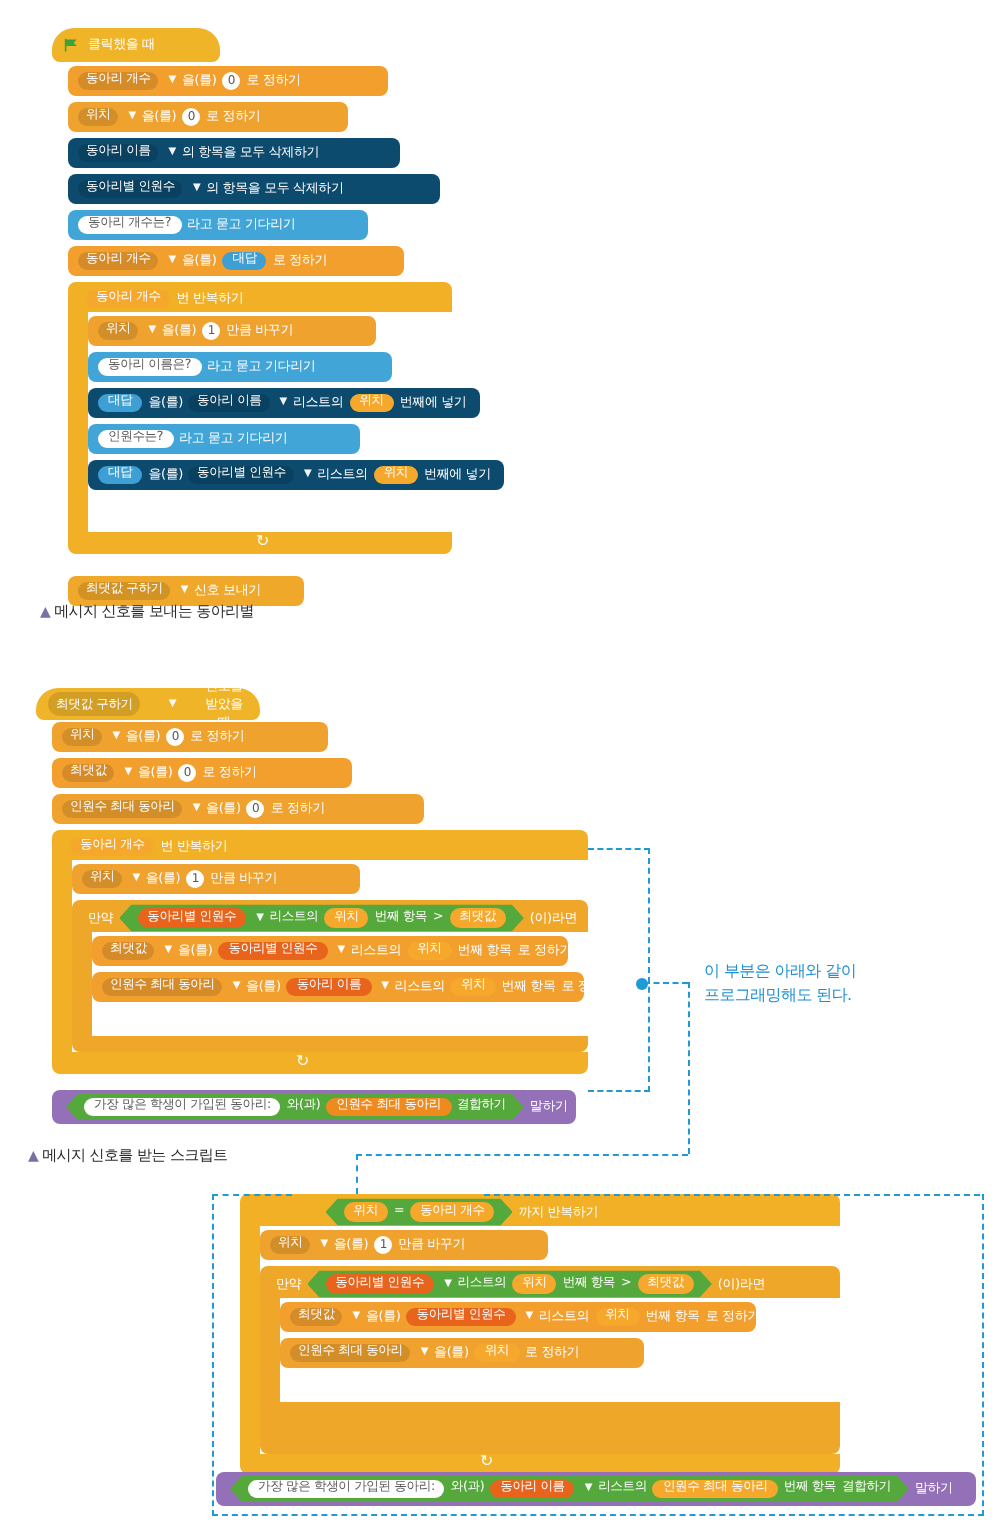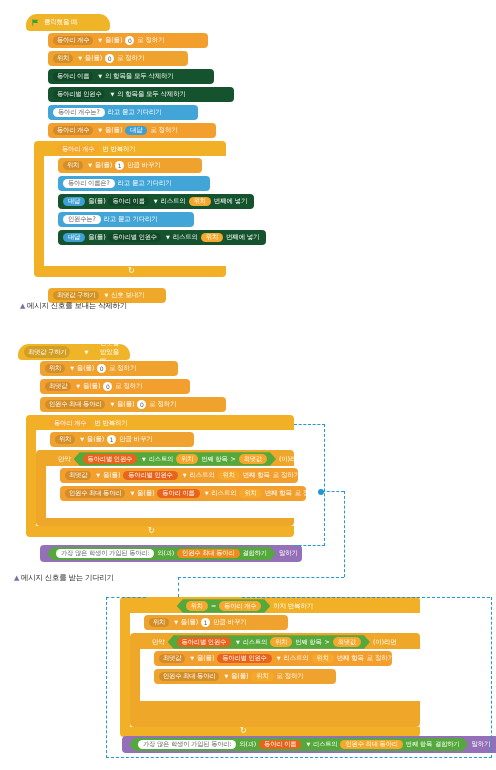--- a/index.html
+++ b/index.html
@@ -5,24 +5,24 @@
   html,body{margin:0;padding:0;background:#ffffff;}
   body{width:496px;height:770px;position:relative;overflow:hidden;
        font-family:"DejaVu Sans","Liberation Sans",sans-serif;}
 
   .canvas{position:absolute;inset:0;}
 
   
   .blk{position:absolute;display:flex;align-items:center;gap:3px;
        border-radius:4px;color:#fff;font-size:6.5px;line-height:1;
        padding:3px 5px;white-space:nowrap;box-sizing:border-box;
-       letter-spacing:-.2px;margin-left:14px;}
+       letter-spacing:-.2px;}
   .blk.var{background:#f29f2e;}
   .blk.var2{background:#f0a22f;}
-  .blk.list{background:#14532d;align-items:center;}
+  .blk.list{background:#0c4a6e;align-items:center;}
   .blk.sens{background:#42a5d8;}
   .blk.look{background:#9470b8;}
   .blk.evt2{background:#efa829;}
 
   
   .pill{display:inline-flex;align-items:center;justify-content:center;
         border-radius:7px;padding:1.5px 5px;font-size:6.3px;color:#fff;
         white-space:nowrap;letter-spacing:-.2px;}
   .pill.ovar{background:#f6a82c;}
   .pill.ovar-d{background:#ef8b1e;}
@@ -44,21 +44,21 @@
              calc(100% - 6px) 100%,6px 100%,0 50%);}
 
   
   .cwrap{position:absolute;border-radius:4px;box-sizing:border-box;}
   .cwrap.ctrl{background:#f1b025;}
   .cwrap.ctrl2{background:#efa72a;}
   .cwrap-inner{position:absolute;background:#fff;}
 
   .hat{position:absolute;background:#f0b429;border-radius:11px 11px 4px 4px;
        display:flex;align-items:center;gap:4px;color:#fff;font-size:6.5px;
-       padding:3px 6px;box-sizing:border-box;letter-spacing:-.2px;}
+       padding:3px 6px;box-sizing:border-box;letter-spacing:-.2px;text-align:center;}
 
   .flag{width:8px;height:8px;display:inline-block;}
 
   
   .caption{position:absolute;font-size:7.5px;color:#2a2a2a;
            font-family:"DejaVu Sans","Liberation Sans",sans-serif;
            letter-spacing:-.3px;}
   .caption .tri{color:#7b6fa8;font-size:7px;margin-right:2px;}
 
   
@@ -175,21 +175,21 @@
       <span>번째에 넣기</span>
     </div>
 
     <div class="blk evt2" style="left:34px;top:288px;width:118px;height:15px;">
       <span class="pill drop">최댓값 구하기</span>
       <span class="drop-arrow">▼</span>
       <span>신호 보내기</span>
     </div>
 
     <div class="caption" style="left:20px;top:301px;">
-      <span class="tri">▲</span><span>메시지 신호를 보내는 삭제하기</span>
+      <span class="tri">▲</span><span>메시지 신호를 보내는 동아리별</span>
     </div>
   </div>
 
   <div>
 
     <div class="hat" style="left:18px;top:344px;width:112px;height:16px;gap:12px;">
       <span class="pill drop">최댓값 구하기</span>
       <span class="drop-arrow">▼</span>
       <span>신호를 받았을 때</span>
     </div>
@@ -278,31 +278,35 @@
       <span class="hex" style="clip-path:polygon(6px 0,calc(100% - 6px) 0,100% 50%,calc(100% - 6px) 100%,6px 100%,0 50%);">
         <span class="pill white">가장 많은 학생이 가입된 동아리:</span>
         <span>와(과)</span>
         <span class="pill ovar-d">인원수 최대 동아리</span>
         <span>결합하기</span>
       </span>
       <span>말하기</span>
     </div>
 
     <div class="caption" style="left:14px;top:573px;">
-      <span class="tri">▲</span><span>메시지 신호를 받는 기다리기</span>
+      <span class="tri">▲</span><span>메시지 신호를 받는 스크립트</span>
     </div>
   </div>
 
   <div class="dline" style="left:294px;top:424px;width:30px;height:120px;
               border-top:1px dashed #1f9ad6;border-right:1px dashed #1f9ad6;
               border-bottom:1px dashed #1f9ad6;"></div>
   <div class="dot" style="left:318px;top:489px;"></div>
   <div class="dline" style="left:322px;top:491px;width:22px;height:0;
               border-top:1px dashed #1f9ad6;"></div>
 
+  <div class="anno" style="left:352px;top:480px;">
+    <div>이 부분은 아래와 같이</div>
+    <div>프로그래밍해도 된다.</div>
+  </div>
 
   <div class="dline" style="left:344px;top:491px;width:0;height:86px;
               border-left:1px dashed #1f9ad6;"></div>
   <div class="dline" style="left:178px;top:577px;width:166px;height:0;
               border-top:1px dashed #1f9ad6;"></div>
   <div class="dline" style="left:178px;top:577px;width:0;height:20px;
               border-left:1px dashed #1f9ad6;"></div>
 
   <div>
 

